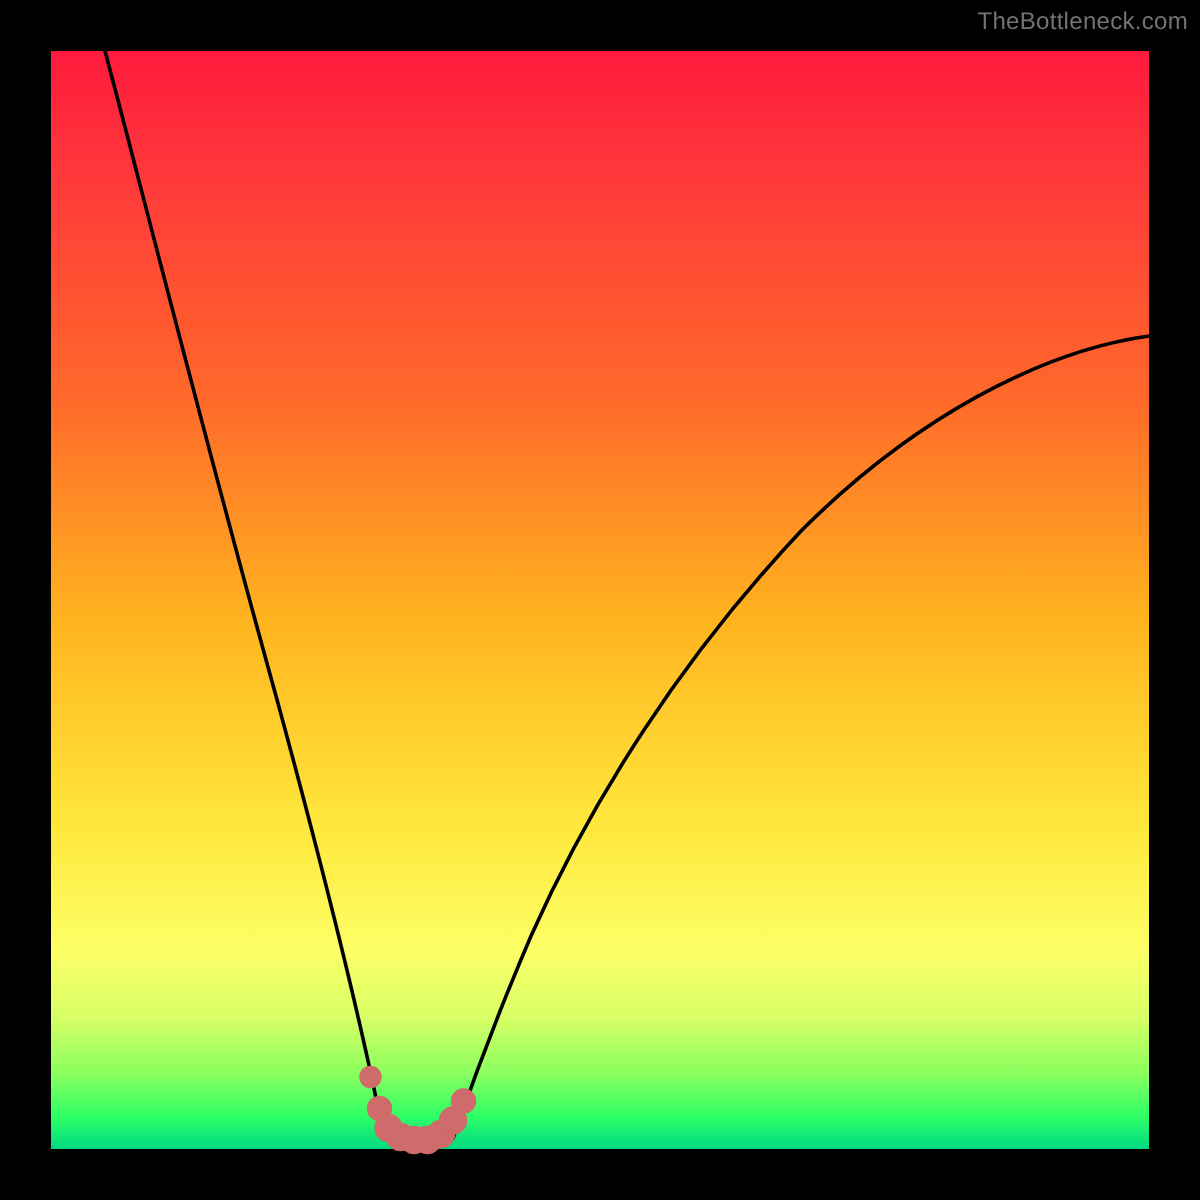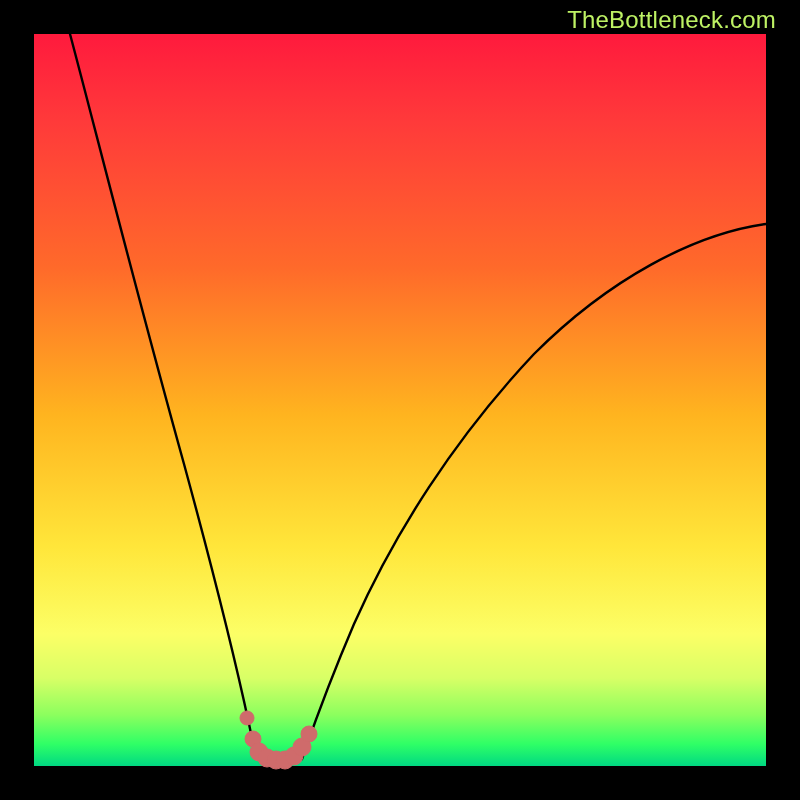--- a/index.html
+++ b/index.html
@@ -33,23 +33,23 @@
       #fcff66 82%,
       #d8ff66 88%,
       #8cff5e 93%,
       #2fff66 97%,
       #00d982 100%
     );
   }
   .watermark {
     position: absolute;
     top: 6px;
-    right: 24px;
-    color: #bef264;
-    font-size: 24px;
+    right: 8px;
+    color: #737373;
+    font-size: 16px;
     font-weight: 500;
     font-family: Arial, Helvetica, sans-serif;
     letter-spacing: 0.2px;
     user-select: none;
   }
   svg.curves {
     position: absolute;
     left: 0; top: 0;
     width: 732px; height: 732px;
     overflow: visible;

